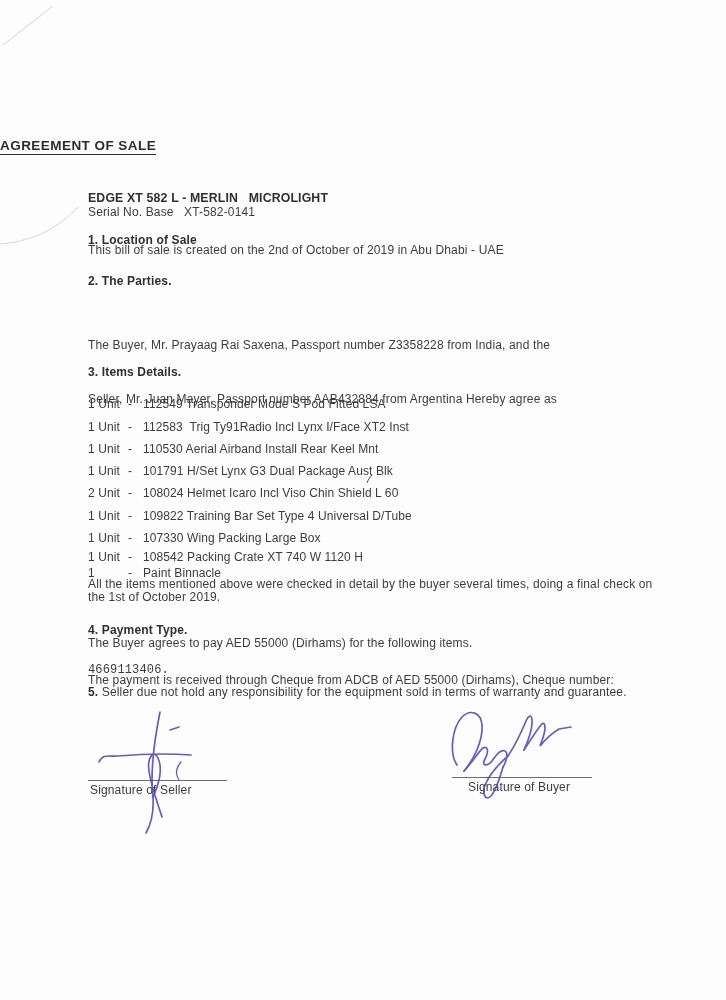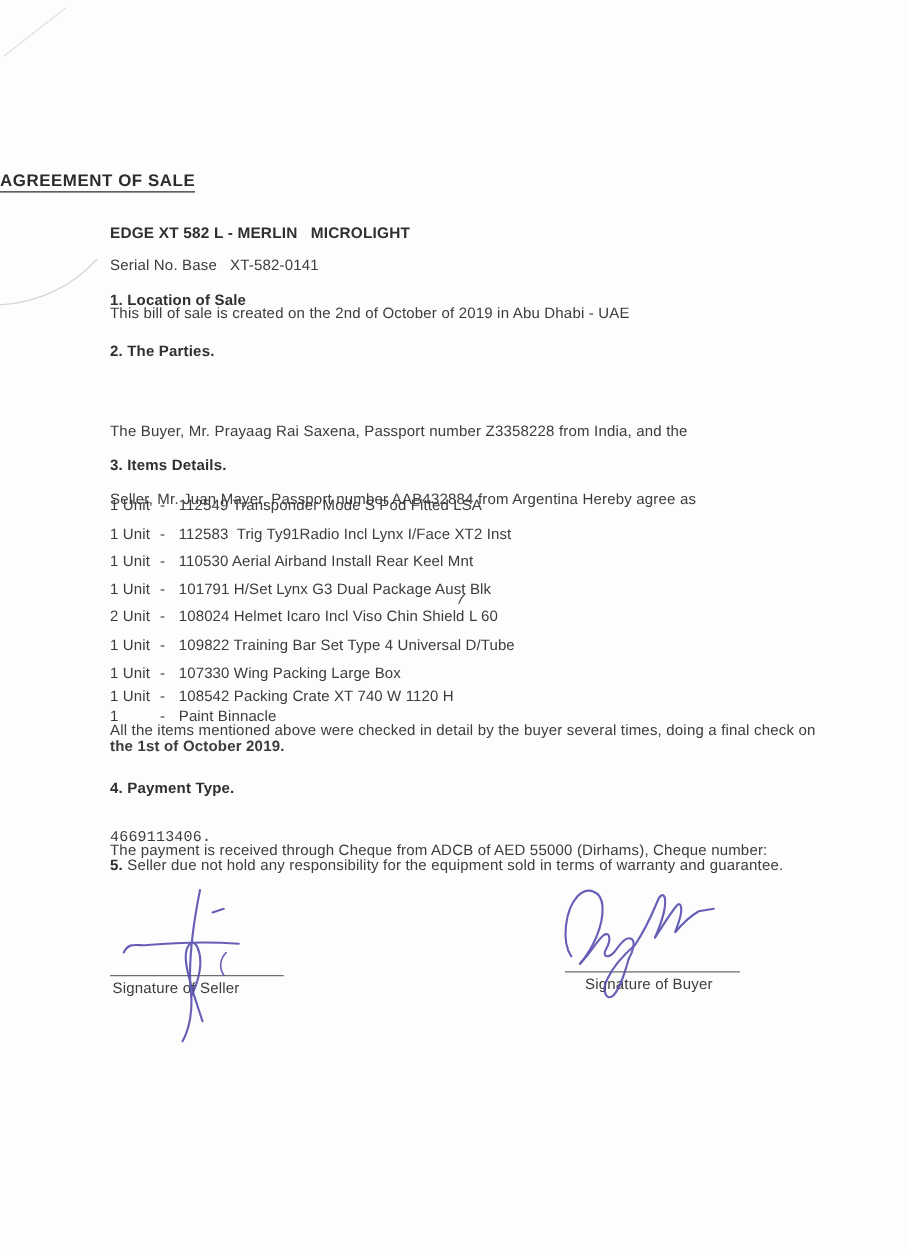--- a/index.html
+++ b/index.html
@@ -29,21 +29,21 @@
 </style>
 </head>
 <body>
 
 <div class="page">
 
   <div class="title-wrap">
     <span class="title-text">AGREEMENT OF SALE</span>
   </div>
 
-  <div class="line bold" style="top:180px;left:88px;font-size:12.3px;">EDGE XT 582 L - MERLIN   MICROLIGHT</div>
+  <div class="line bold" style="top:192px;left:88px;font-size:12.3px;">EDGE XT 582 L - MERLIN   MICROLIGHT</div>
   <div class="line" style="top:192px;left:88px;margin-top:14px;">Serial No. Base   XT-582-0141</div>
 
   <div class="line bold" style="top:234px;left:88px;">1. Location of Sale</div>
   <div class="line" style="top:244px;left:88px;">This bill of sale is created on the 2nd of October of 2019 in Abu Dhabi - UAE</div>
 
   <div class="line bold" style="top:275px;left:88px;">2. The Parties.</div>
   <div class="para" style="top:300px;left:88px;">
     <span>The Buyer, Mr. Prayaag Rai Saxena, Passport number Z3358228 from India, and the</span>
     <span>Seller, Mr. Juan Mayer, Passport number AAB432884 from Argentina Hereby agree as</span>
   </div>
@@ -90,23 +90,24 @@
       <span class="item-sep">-</span>
       <span class="item-desc">108542 Packing Crate XT 740 W 1120 H</span>
   </div>
   <div class="item-row" style="top:566px;">
     <span class="item-qty">1</span>
       <span class="item-sep">-</span>
       <span class="item-desc">Paint Binnacle</span>
   </div>
 
   <div class="line note" style="top:578px;left:88px;">All the items mentioned above were checked in detail by the buyer several times, doing a final check on</div>
-  <div class="line note" style="top:591px;left:88px;font-weight:bold;">the 1st of October 2019.</div>
+  <div class="line note" style="top:591px;left:88px;">the 1st of October 2019.</div>
 
   <div class="line bold s4line" style="top:624px;left:88px;">4. Payment Type.</div>
+  <div class="line s4line" style="top:637px;left:88px;">The Buyer agrees to pay AED 55000 (Dirhams) for the following items.</div>
   <div class="line s4line" style="top:674px;left:88px;">The payment is received through Cheque from ADCB of AED 55000 (Dirhams), Cheque number:</div>
   <div class="line s4line" style="top:664px;left:88px;font-family:Liberation Mono, monospace;">4669113406.</div>
 
   <div class="line" style="top:686px;left:88px;"><span class="bold">5.</span><span> Seller due not hold any responsibility for the equipment sold in terms of warranty and guarantee.</span></div>
 
   <div class="sig-line" style="top:780px;left:88px;width:139px;"></div>
   <div class="sig-line" style="top:777px;left:452px;width:140px;"></div>
   <div class="line" style="top:784px;left:90px;">Signature of Seller</div>
   <div class="line" style="top:781px;left:468px;">Signature of Buyer</div>
 

